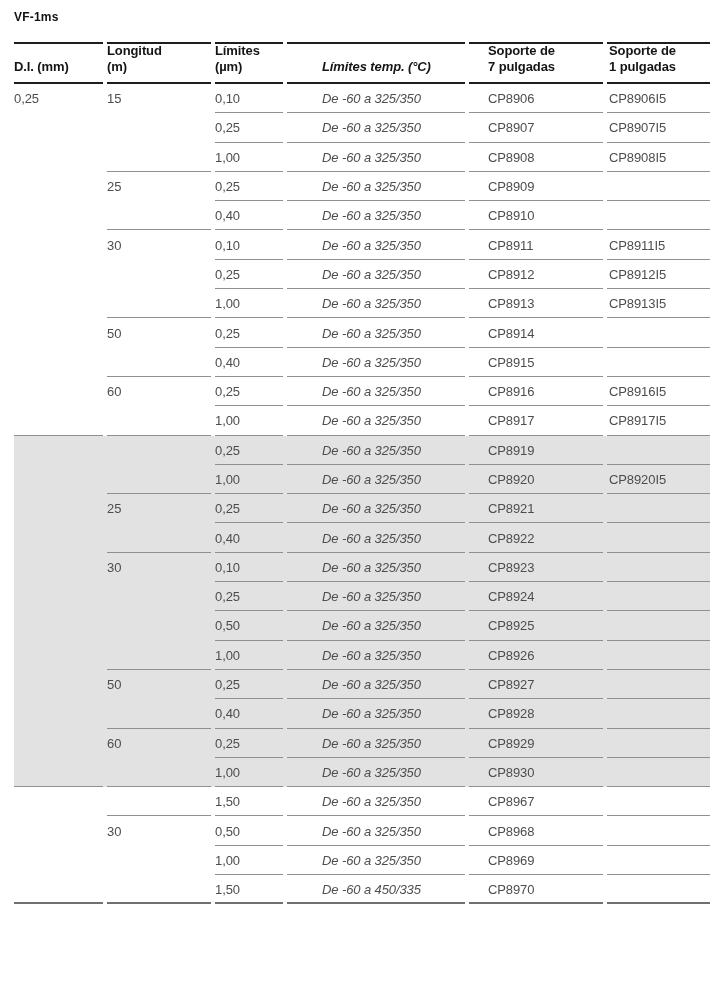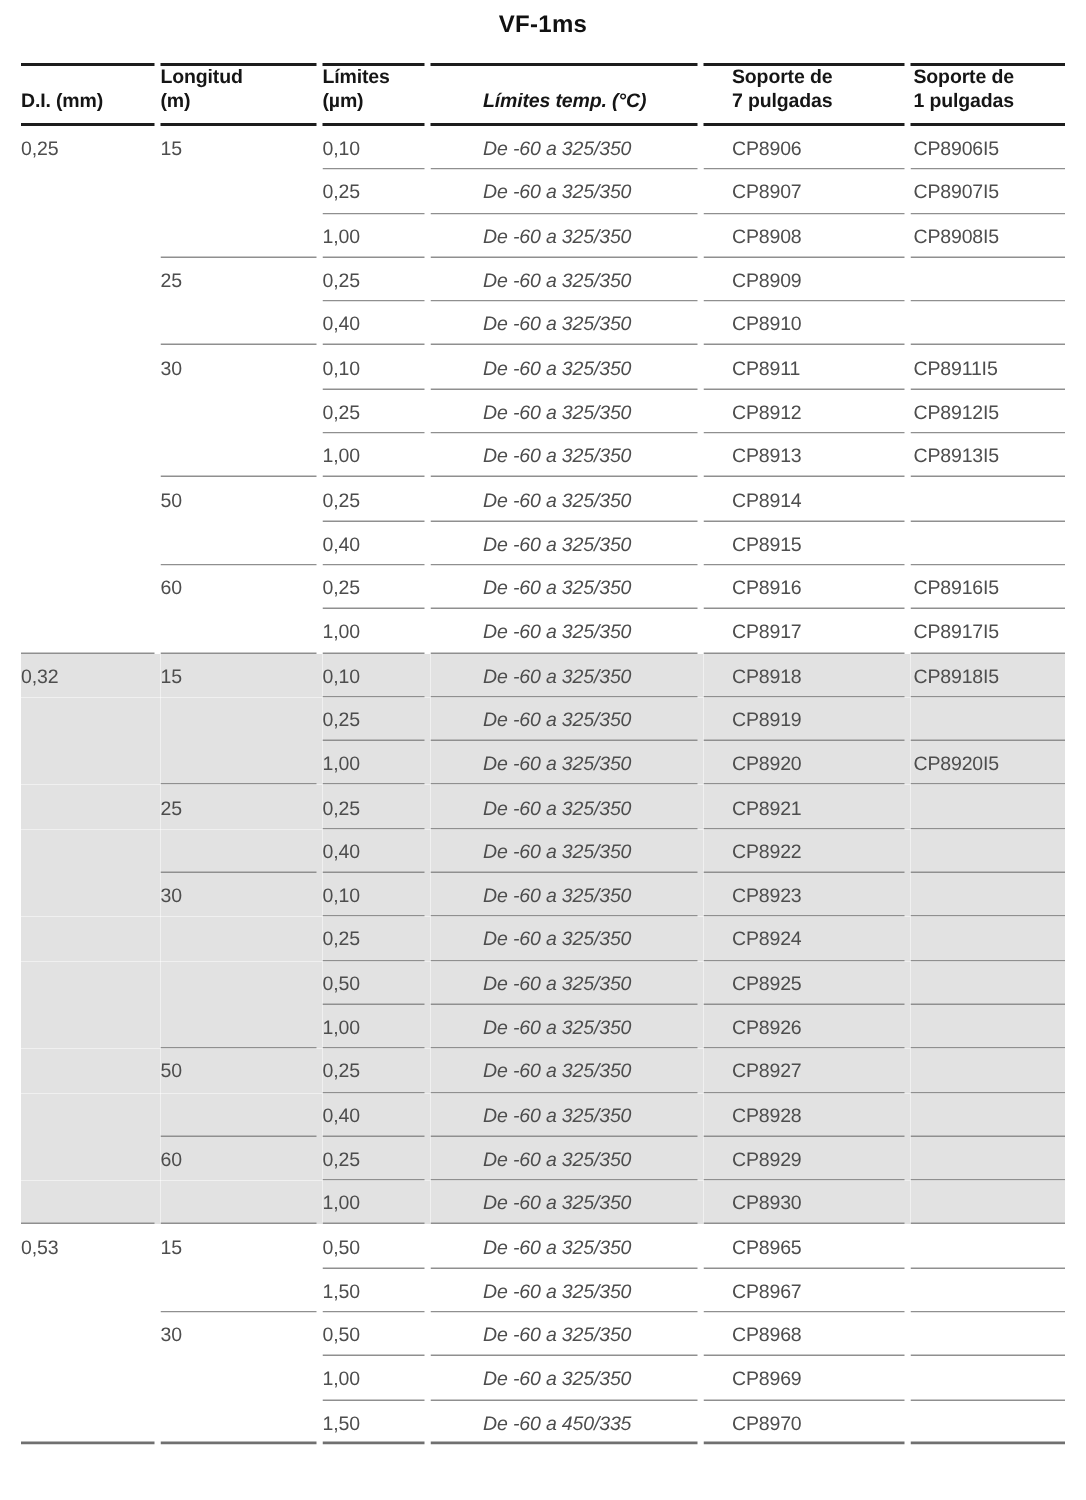--- a/index.html
+++ b/index.html
@@ -12,22 +12,22 @@
   }
   *{box-sizing:border-box;}
   html,body{margin:0;padding:0;}
   body{
     width:724px;height:1000px;background:#ffffff;
     font-family:"Liberation Sans","DejaVu Sans",sans-serif;
     -webkit-font-smoothing:antialiased;
   }
   .page{padding:8px 14px 0 14px;}
   .title{
-    font-size:16px;font-weight:bold;color:#111;
-    letter-spacing:0.2px;margin:0 0 16px 0;height:18px;line-height:18px;text-align:center;
+    font-size:12px;font-weight:bold;color:#111;
+    letter-spacing:0.2px;margin:0 0 16px 0;height:18px;line-height:18px;
   }
   table.product-table{
     border-collapse:collapse;table-layout:fixed;width:696px;
   }
   th,td{position:relative;text-align:left;padding:0;}
   
   .c3{padding-left:35px;font-style:italic;}
   .c4{padding-left:19px;}
   .c5{padding-left:2px;}
   thead th{
@@ -199,28 +199,20 @@
         </tr>
         <tr>
           <td class="c0 ln"></td>
           <td class="c1 ln"></td>
           <td class="c2 ln">1,00</td>
           <td class="c3 ln">De -60 a 325/350</td>
           <td class="c4 ln">CP8917</td>
           <td class="c5 ln">CP8917I5</td>
         </tr>
         <tr class="shaded">
-          <td class="c0">0,32</td>
-          <td class="c1">15</td>
-          <td class="c2 ln">0,10</td>
-          <td class="c3 ln">De -60 a 325/350</td>
-          <td class="c4 ln">CP8918</td>
-          <td class="c5 ln">CP8918I5</td>
-        </tr>
-        <tr class="shaded">
           <td class="c0"></td>
           <td class="c1"></td>
           <td class="c2 ln">0,25</td>
           <td class="c3 ln">De -60 a 325/350</td>
           <td class="c4 ln">CP8919</td>
           <td class="c5 ln"></td>
         </tr>
         <tr class="shaded">
           <td class="c0"></td>
           <td class="c1 ln"></td>
@@ -300,28 +292,20 @@
           <td class="c3 ln">De -60 a 325/350</td>
           <td class="c4 ln">CP8929</td>
           <td class="c5 ln"></td>
         </tr>
         <tr class="shaded">
           <td class="c0 ln"></td>
           <td class="c1 ln"></td>
           <td class="c2 ln">1,00</td>
           <td class="c3 ln">De -60 a 325/350</td>
           <td class="c4 ln">CP8930</td>
-          <td class="c5 ln"></td>
-        </tr>
-        <tr>
-          <td class="c0">0,53</td>
-          <td class="c1">15</td>
-          <td class="c2 ln">0,50</td>
-          <td class="c3 ln">De -60 a 325/350</td>
-          <td class="c4 ln">CP8965</td>
           <td class="c5 ln"></td>
         </tr>
         <tr>
           <td class="c0"></td>
           <td class="c1 ln"></td>
           <td class="c2 ln">1,50</td>
           <td class="c3 ln">De -60 a 325/350</td>
           <td class="c4 ln">CP8967</td>
           <td class="c5 ln"></td>
         </tr>

